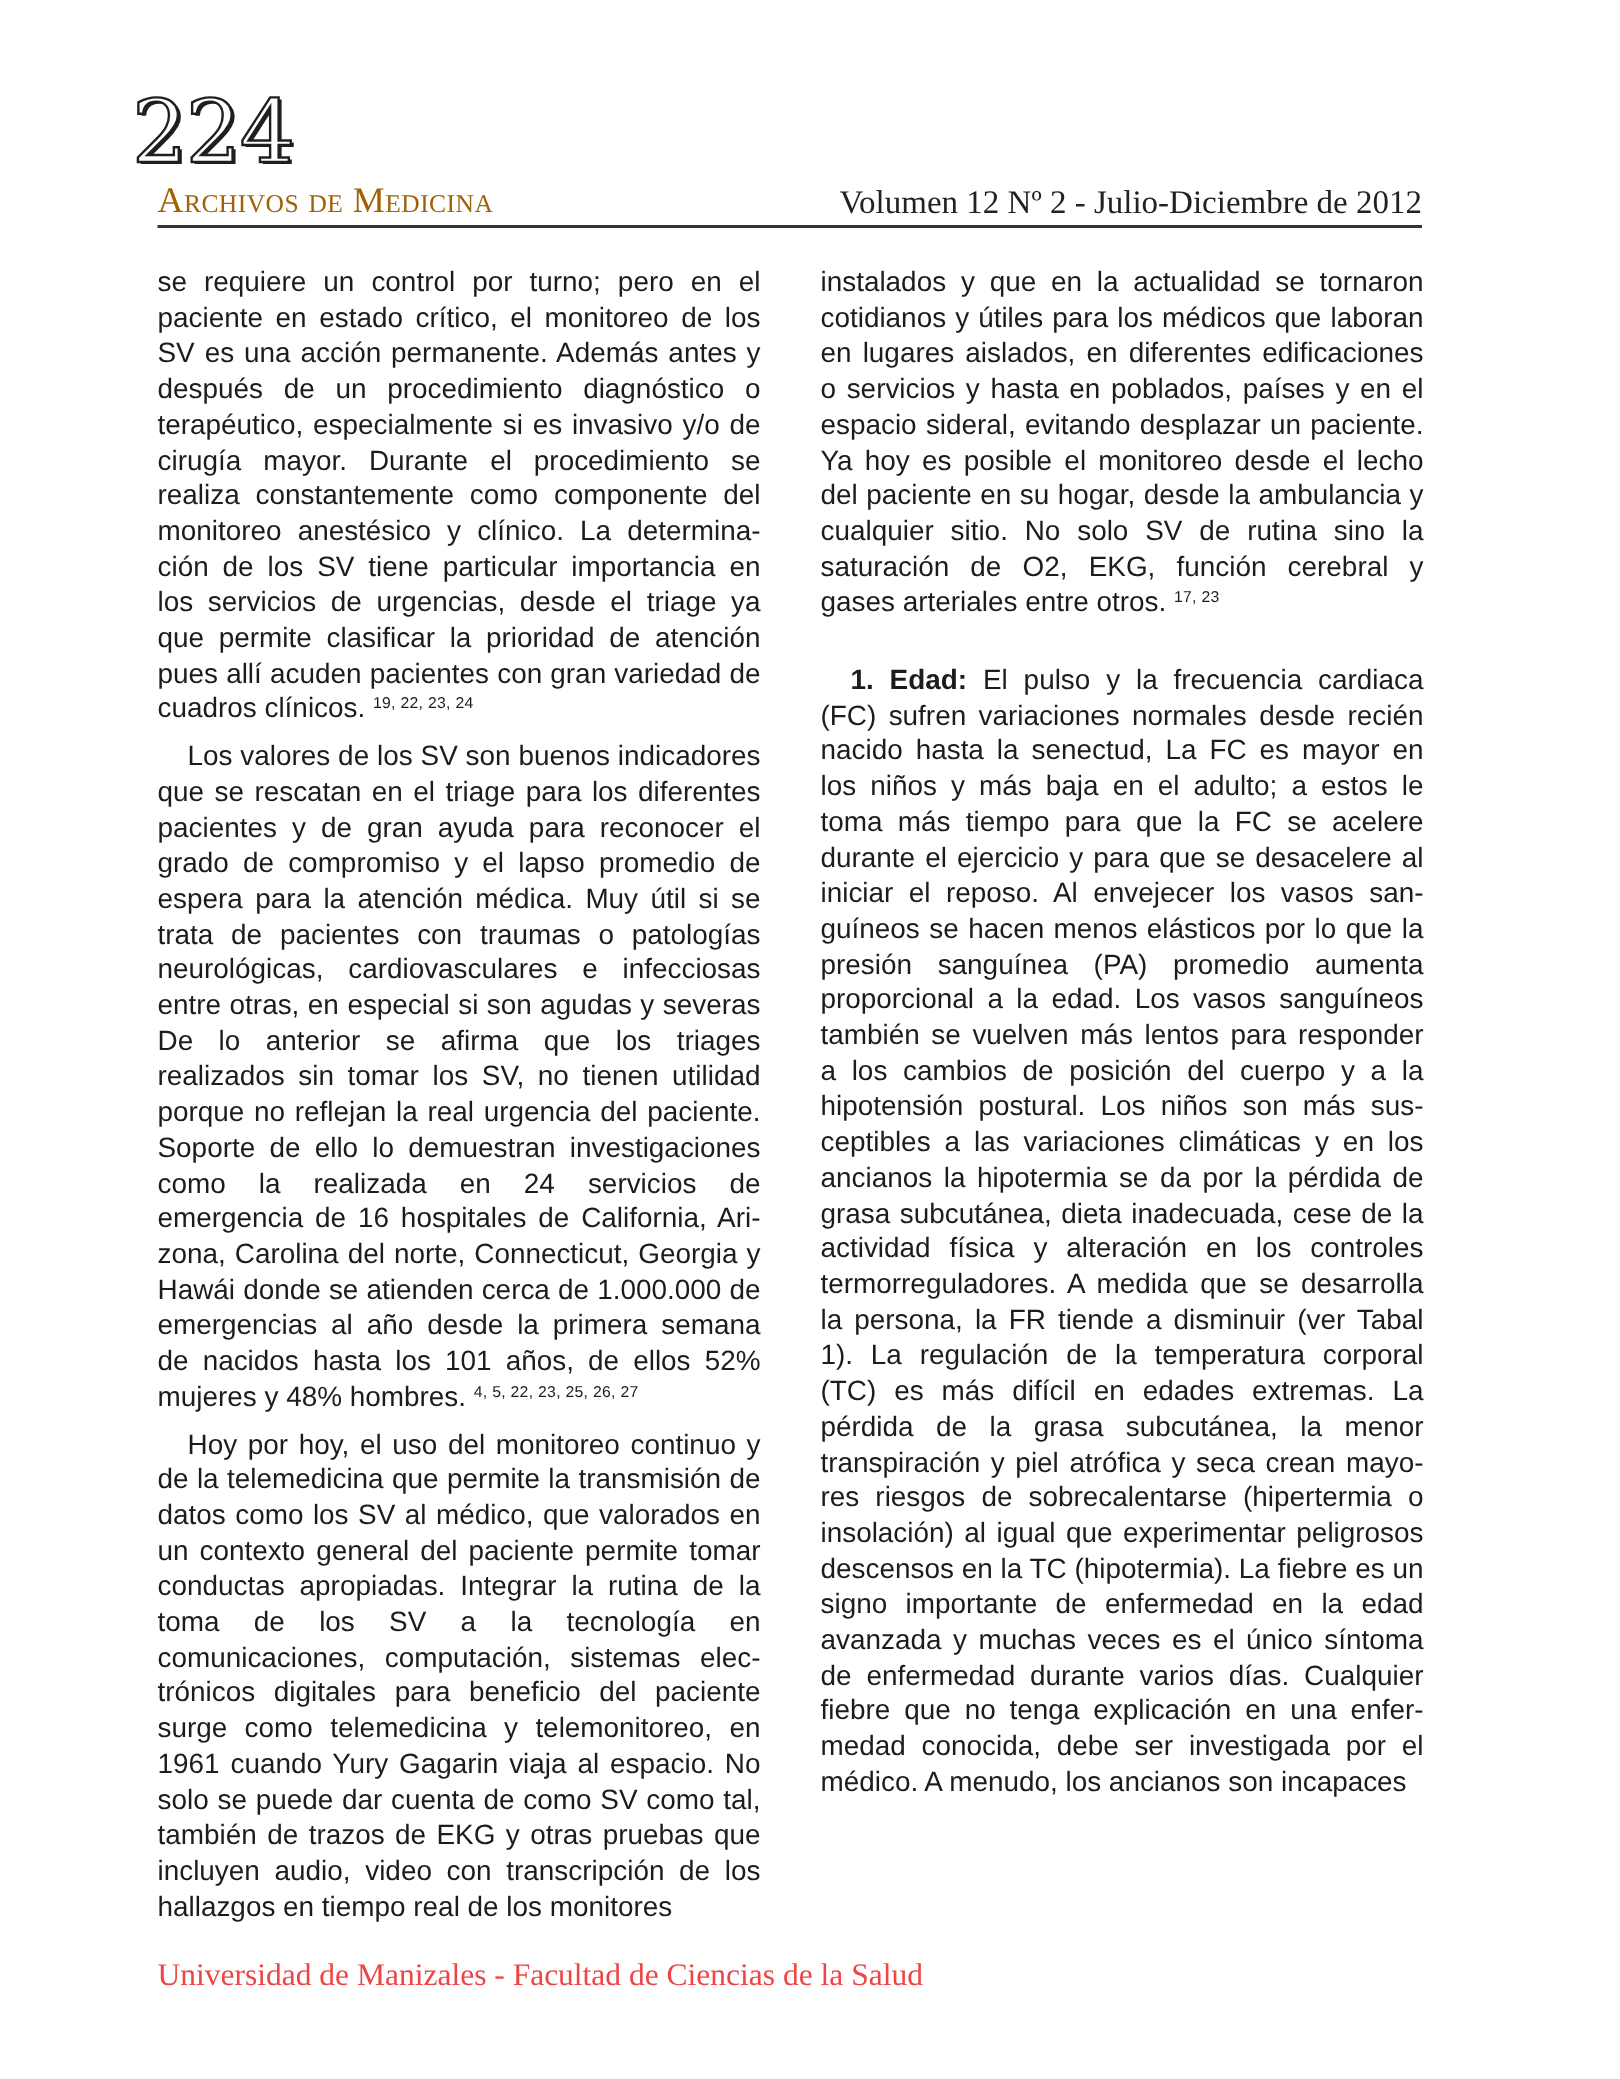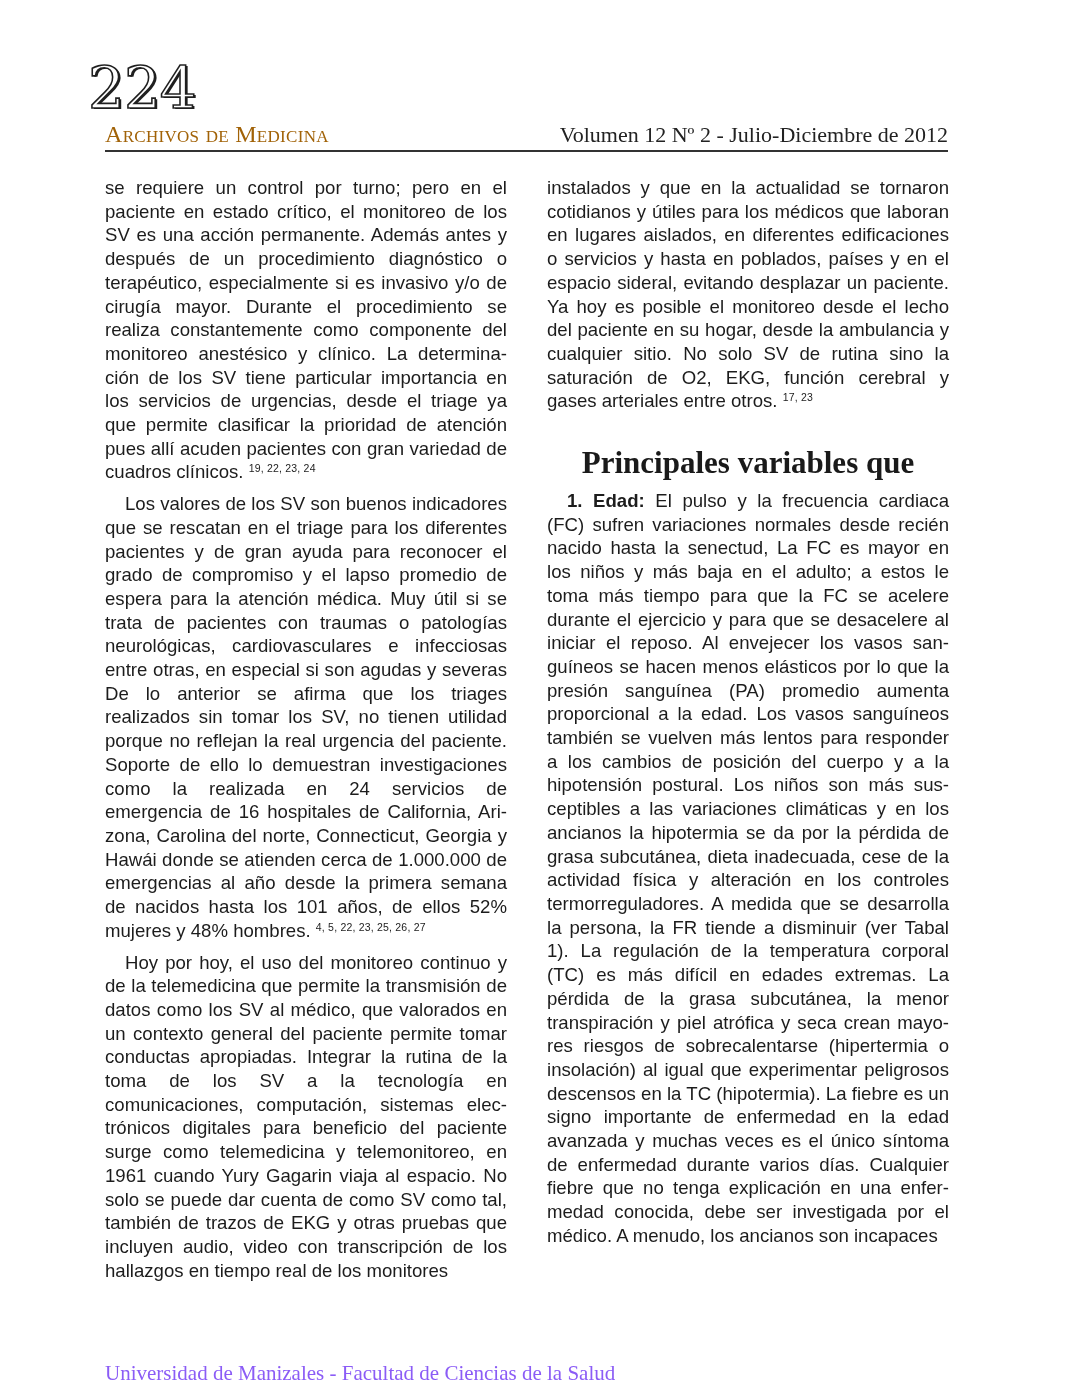--- a/index.html
+++ b/index.html
@@ -91,25 +91,25 @@
       margin: 28px 0 4px 0;
       color: #1a1a1a;
     }
     .section-title span { display: block; }
     .lead-in {
       font-weight: bold;
     }
     .footer {
       position: absolute;
       left: 105px;
-      top: 1359px;
+      top: 1302px;
       font-family: "Liberation Serif", "DejaVu Serif", serif;
       font-size: 21px;
       line-height: 28px;
-      color: #8b5cf6;
+      color: #ef4444;
     }
   </style>
 </head>
 <body>
 
 <div>
   <div class="page-number">224</div>
   <div class="journal-name">Archivos de Medicina</div>
   <div class="volume-info">Volumen 12 Nº 2 - Julio-Diciembre de 2012</div>
   <div class="header-rule"></div>
@@ -117,18 +117,17 @@
 
 <div class="column left">
   <p class="first"><span>se requiere un control por turno; pero en el paciente en estado crítico, el monitoreo de los SV es una acción permanente. Además antes y después de un procedimiento diagnóstico o terapéutico, especialmente si es invasivo y/o de cirugía mayor. Durante el procedimiento se realiza constantemente como componente del monitoreo anestésico y clínico. La determina­ción de los SV tiene particular importancia en los servicios de urgencias, desde el triage ya que permite clasificar la prioridad de atención pues allí acuden pacientes con gran variedad de cuadros clínicos.</span> <sup class="ref">19, 22, 23, 24</sup></p>
   <p class="indent"><span>Los valores de los SV son buenos indica­dores que se rescatan en el triage para los diferentes pacientes y de gran ayuda para reconocer el grado de compromiso y el lapso promedio de espera para la atención médica. Muy útil si se trata de pacientes con traumas o patologías neurológicas, cardiovasculares e infecciosas entre otras, en especial si son agu­das y severas De lo anterior se afirma que los triages realizados sin tomar los SV, no tienen utilidad porque no reflejan la real urgencia del paciente. Soporte de ello lo demuestran inves­tigaciones como la realizada en 24 servicios de emergencia de 16 hospitales de California, Ari­zona, Carolina del norte, Connecticut, Georgia y Hawái donde se atienden cerca de 1.000.000 de emergencias al año desde la primera sema­na de nacidos hasta los 101 años, de ellos 52% mujeres y 48% hombres.</span> <sup class="ref">4, 5, 22, 23, 25, 26, 27</sup></p>
   <p class="indent"><span>Hoy por hoy, el uso del monitoreo continuo y de la telemedicina que permite la transmisión de datos como los SV al médico, que valorados en un contexto general del paciente permite tomar conductas apropiadas. Integrar la ru­tina de la toma de los SV a la tecnología en comunicaciones, computación, sistemas elec­trónicos digitales para beneficio del paciente surge como telemedicina y telemonitoreo, en 1961 cuando Yury Gagarin viaja al espacio. No solo se puede dar cuenta de como SV como tal, también de trazos de EKG y otras pruebas que incluyen audio, video con transcripción de los hallazgos en tiempo real de los monitores</span></p>
 </div>
 
 <div class="column right">
   <p class="first"><span>instalados y que en la actualidad se tornaron cotidianos y útiles para los médicos que laboran en lugares aislados, en diferentes edificaciones o servicios y hasta en poblados, países y en el espacio sideral, evitando desplazar un pa­ciente. Ya hoy es posible el monitoreo desde el lecho del paciente en su hogar, desde la ambulancia y cualquier sitio. No solo SV de rutina sino la saturación de O2, EKG, función cerebral y gases arteriales entre otros.</span> <sup class="ref">17, 23</sup></p>
   <h2 class="section-title">
-    <span>Principales variables que</span>
   </h2>
   <p class="indent"><span class="lead-in">1. Edad:</span><span> El pulso y la frecuencia cardiaca (FC) sufren variaciones normales desde recién nacido hasta la senectud, La FC es mayor en los niños y más baja en el adulto; a estos le toma más tiempo para que la FC se acelere durante el ejercicio y para que se desacelere al iniciar el reposo. Al envejecer los vasos san­guíneos se hacen menos elásticos por lo que la presión sanguínea (PA) promedio aumenta proporcional a la edad. Los vasos sanguíneos también se vuelven más lentos para responder a los cambios de posición del cuerpo y a la hipotensión postural. Los niños son más sus­ceptibles a las variaciones climáticas y en los ancianos la hipotermia se da por la pérdida de grasa subcutánea, dieta inadecuada, cese de la actividad física y alteración en los controles termorreguladores. A medida que se desarrolla la persona, la FR tiende a disminuir (ver Tabal 1). La regulación de la temperatura corporal (TC) es más difícil en edades extremas. La pérdida de la grasa subcutánea, la menor transpiración y piel atrófica y seca crean mayo­res riesgos de sobrecalentarse (hipertermia o insolación) al igual que experimentar peligrosos descensos en la TC (hipotermia). La fiebre es un signo importante de enfermedad en la edad avanzada y muchas veces es el único síntoma de enfermedad durante varios días. Cualquier fiebre que no tenga explicación en una enfer­medad conocida, debe ser investigada por el médico. A menudo, los ancianos son incapaces</span></p>
 </div>
 
 <div class="footer">Universidad de Manizales - Facultad de Ciencias de la Salud</div>
 
 </body></html>

